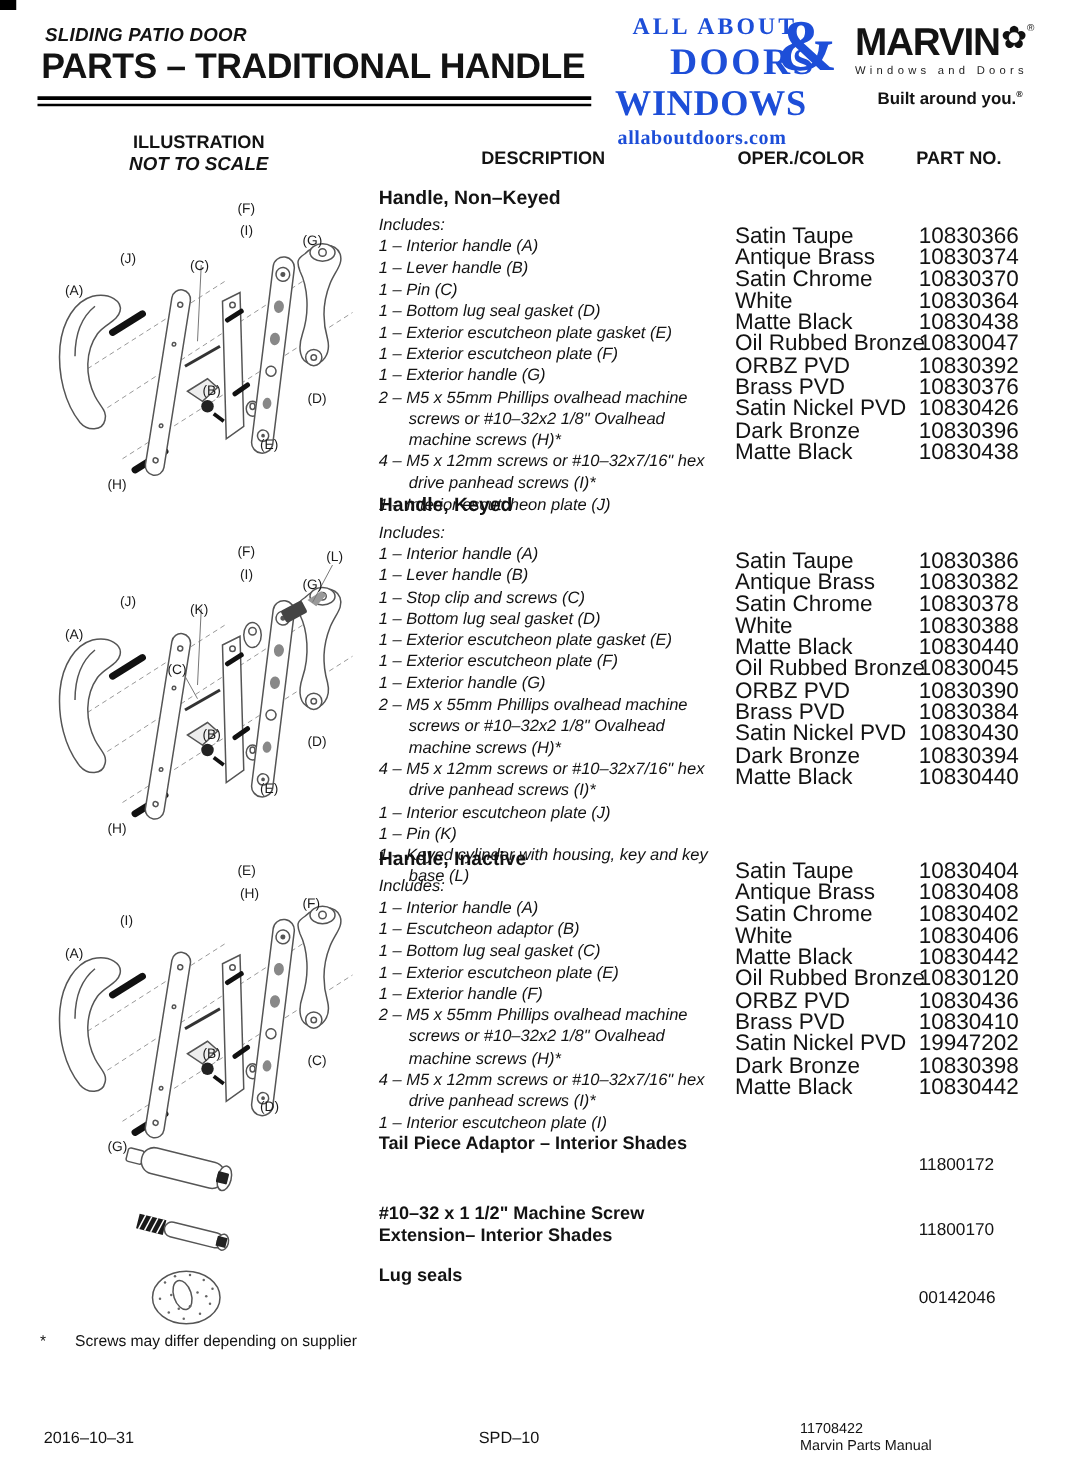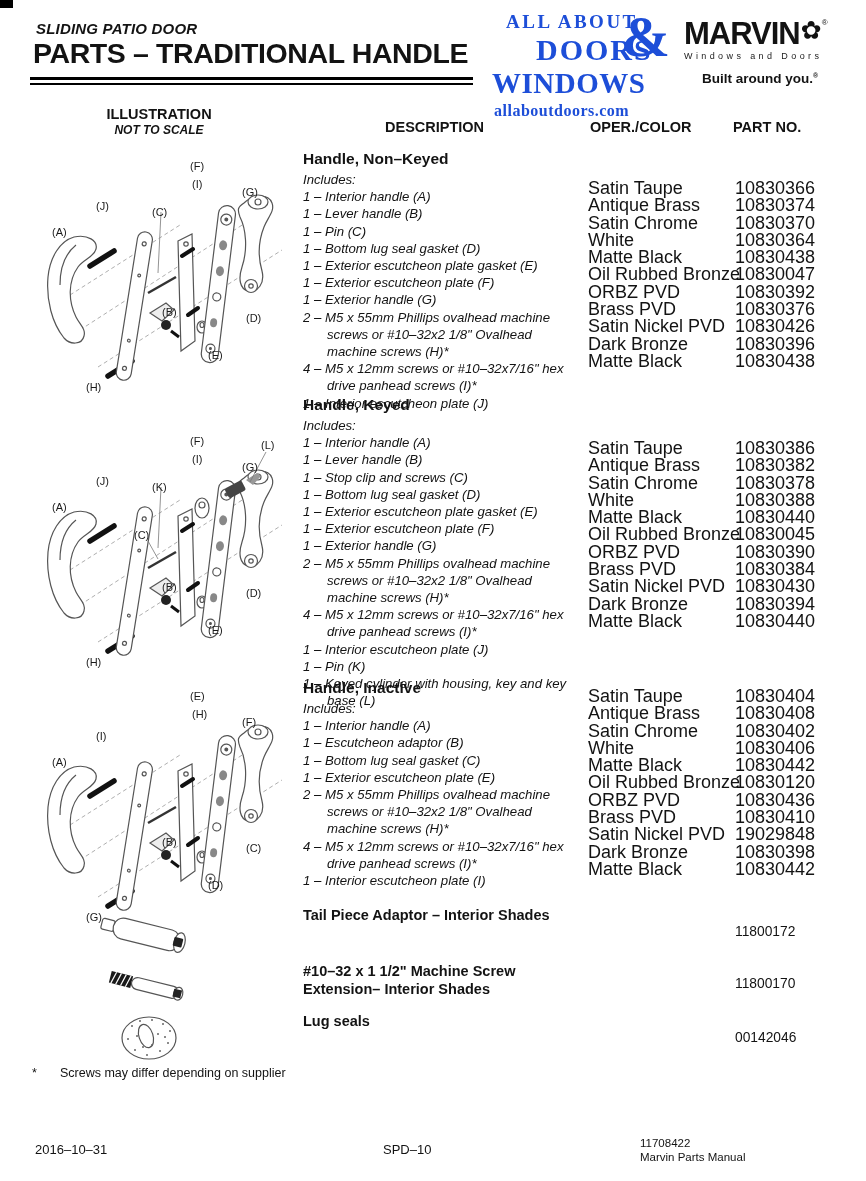--- a/index.html
+++ b/index.html
@@ -23,21 +23,21 @@
   .brand-row{display:flex;align-items:flex-start;}
   .brand-name{font-size:31px;font-weight:bold;letter-spacing:-1px;line-height:1;}
   .brand-rose{font-size:25px;line-height:1;margin-left:1px;color:#111;}
   .brand-reg{font-size:8px;vertical-align:top;}
   .brand-sub{font-size:9px;letter-spacing:3.4px;margin-top:2px;color:#222;white-space:nowrap;}
   .brand-tag{font-size:13.5px;font-weight:bold;margin-top:10px;margin-left:18px;}
   .brand-tag sup{font-size:7px;}
 
   .colhead{position:absolute;font-weight:bold;font-size:14.5px;white-space:nowrap;}
   .colhead-ill{left:93px;top:106px;width:132px;text-align:center;}
-  .colhead-nts{font-size:12px;font-style:italic;margin-top:1px;}
+  .colhead-nts{font-size:15px;font-style:italic;margin-top:1px;}
 
   .desc{position:absolute;width:282px;font-size:13.2px;line-height:17.2px;}
   .desc h3{font-size:15.5px;font-weight:bold;margin:0 0 3px 0;line-height:18px;}
   .desc .inc{font-style:italic;}
   .desc ul{margin:0;padding:0;list-style:none;font-style:italic;}
   .desc li{padding-left:24px;text-indent:-24px;}
 
   .variants{position:absolute;left:588px;font-size:18px;line-height:17.3px;}
   .vrow{display:flex;}
   .vcolor{width:147px;white-space:nowrap;}
@@ -345,20 +345,21 @@
   </svg>
 
   <div class="desc" style="left:303px;top:679px">
     <h3>Handle, Inactive</h3>
     <div class="inc">Includes:</div>
     <ul>
       <li>1 – Interior handle (A)</li>
       <li>1 – Escutcheon adaptor (B)</li>
       <li>1 – Bottom lug seal gasket (C)</li>
       <li>1 – Exterior escutcheon plate (E)</li>
+      <li>1 – Exterior handle (F)</li>
       <li>2 – M5 x 55mm Phillips ovalhead machine screws or #10–32x2 1/8" Ovalhead machine screws (H)*</li>
       <li>4 – M5 x 12mm screws or #10–32x7/16" hex drive panhead screws (I)*</li>
       <li>1 – Interior escutcheon plate (I)</li>
     </ul>
   </div>
   <div class="variants" style="top:688px">
     <div class="vrow">
         <span class="vcolor">Satin Taupe</span>
         <span class="vpart">10830404</span>
       </div>
@@ -385,21 +386,21 @@
     <div class="vrow">
         <span class="vcolor">ORBZ PVD</span>
         <span class="vpart">10830436</span>
       </div>
     <div class="vrow">
         <span class="vcolor">Brass PVD</span>
         <span class="vpart">10830410</span>
       </div>
     <div class="vrow">
         <span class="vcolor">Satin Nickel PVD</span>
-        <span class="vpart">19029848</span>
+        <span class="vpart">19947202</span>
       </div>
     <div class="vrow">
         <span class="vcolor">Dark Bronze</span>
         <span class="vpart">10830398</span>
       </div>
     <div class="vrow">
         <span class="vcolor">Matte Black</span>
         <span class="vpart">10830442</span>
       </div>
   </div>

